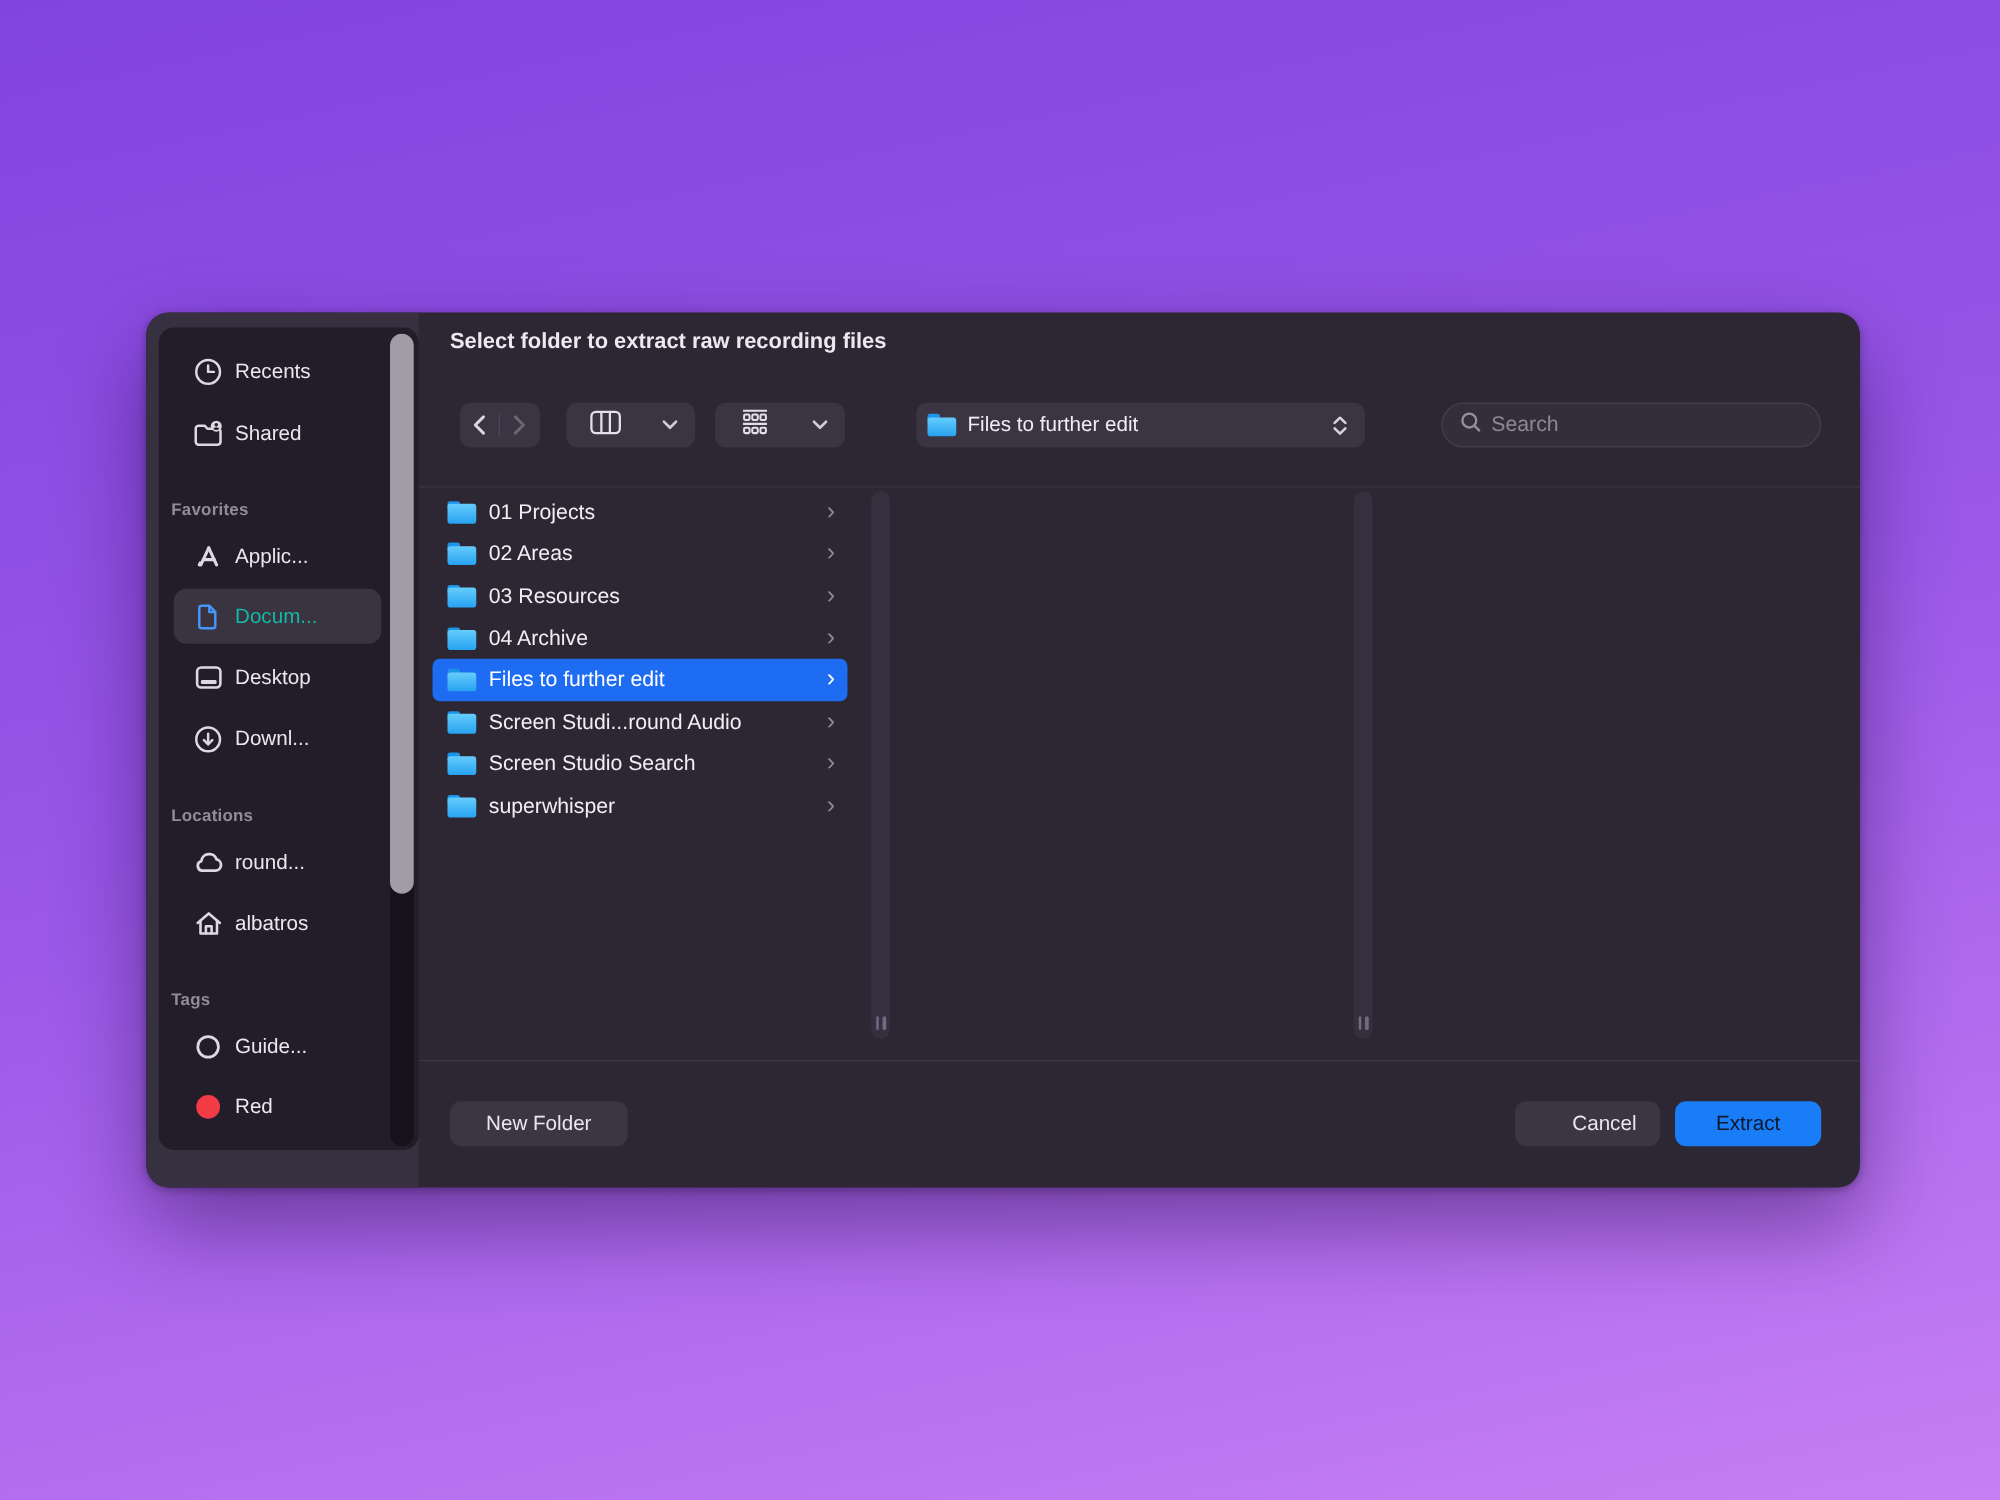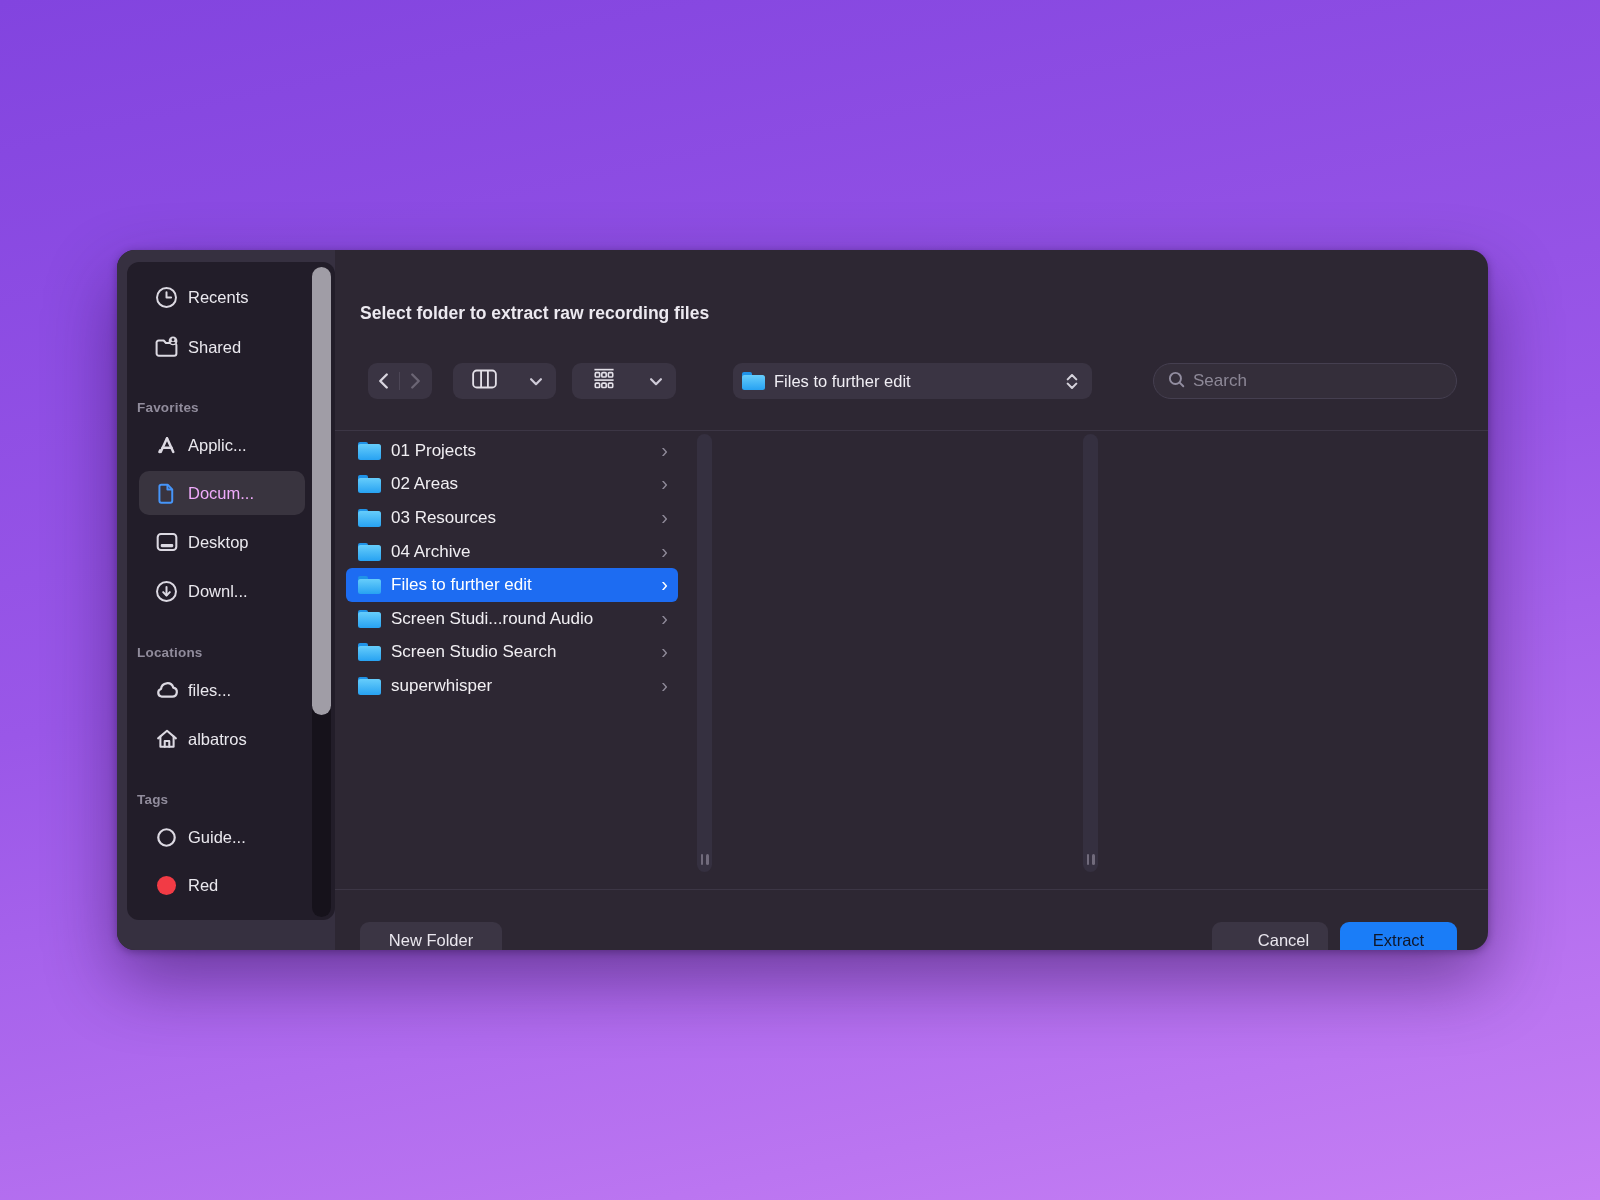--- a/index.html
+++ b/index.html
@@ -19,39 +19,39 @@
   .sidebar-frame { width:218px; height:100%; background:#363040; flex:0 0 auto; position:relative; }
   .sidebar-panel {
     position:absolute; left:10px; top:12px; width:208px; height:658px;
     background:#221d29; border-radius:12px;
   }
   .sb-item {
     position:absolute; left:12px; right:30px; height:44px;
     display:flex; align-items:center; gap:7px; padding-left:13px;
     color:#eae8ee; font-size:16.5px; border-radius:10px; cursor:default;
   }
-  .sb-item.selected { background:#39343f; color:#f0abfc; }
+  .sb-item.selected { background:#39343f; color:#14b8a6; }
   .sb-ico { width:29px; height:29px; display:flex; align-items:center; justify-content:center; color:#dcd9e2; flex:0 0 auto; }
   .sb-item.selected .sb-ico { color:#4695f9; }
   .sb-ico svg { display:block; }
   .sb-header {
     position:absolute; left:10px; height:24px; display:flex; align-items:center;
     color:#918c9c; font-size:13.5px; font-weight:700; letter-spacing:.2px;
   }
   .sb-scroll-track {
     position:absolute; right:4px; top:5px; width:19px; height:650px;
     background:#16121b; border-radius:9.5px;
   }
   .sb-scroll-thumb {
     position:absolute; left:0; top:0; width:19px; height:448px;
     background:#a09da6; border-radius:9.5px;
   }
   .tag-red { width:19px; height:19px; border-radius:50%; background:#f23b45; }
   
-  .main { flex:1 1 auto; position:relative; height:100%;margin-top:41px; }
+  .main { flex:1 1 auto; position:relative; height:100%; }
   .dialog-title {
     position:absolute; left:25px; top:12px; font-size:17.5px; font-weight:600; color:#ece9f0;
   }
   .tb { position:absolute; top:72px; height:36px; border-radius:9px; }
   .tb-group { background:#3a3443; display:flex; align-items:center; }
   .nav-group { left:33px; width:64px; }
   .nav-btn { width:31px; height:36px; display:flex; align-items:center; justify-content:center; }
   .nav-sep { width:1px; height:18px; background:#4c4656; }
   .nav-back { color:#d9d6df; }
   .nav-fwd { color:#6b6574; }
@@ -197,21 +197,21 @@
       </div>
 
       <div class="sb-header" style="top:378px">Locations</div>
 
       <div class="sb-item" style="top:406px">
         <span class="sb-ico">
           <svg width="28" height="28" viewBox="0 0 24 24" fill="none" stroke="currentColor" stroke-width="1.9" stroke-linejoin="round">
               <path d="M7.2 17.6h9.3a3.9 3.9 0 0 0 .9-7.7 5.4 5.4 0 0 0-10.5 1.2 3.35 3.35 0 0 0 .3 6.5z"></path>
             </svg>
         </span>
-        <span class="sb-label">files...</span>
+        <span class="sb-label">round...</span>
       </div>
 
       <div class="sb-item" style="top:455px">
         <span class="sb-ico">
           <svg width="26" height="26" viewBox="0 0 24 24" fill="none" stroke="currentColor" stroke-width="1.9" stroke-linecap="round" stroke-linejoin="round">
               <path d="M3.8 11.4 12 4.4l8.2 7"></path>
               <path d="M5.9 9.8V19.2h12.2V9.8"></path>
               <path d="M9.9 19.2v-5.3h4.2v5.3"></path>
             </svg>
         </span>

